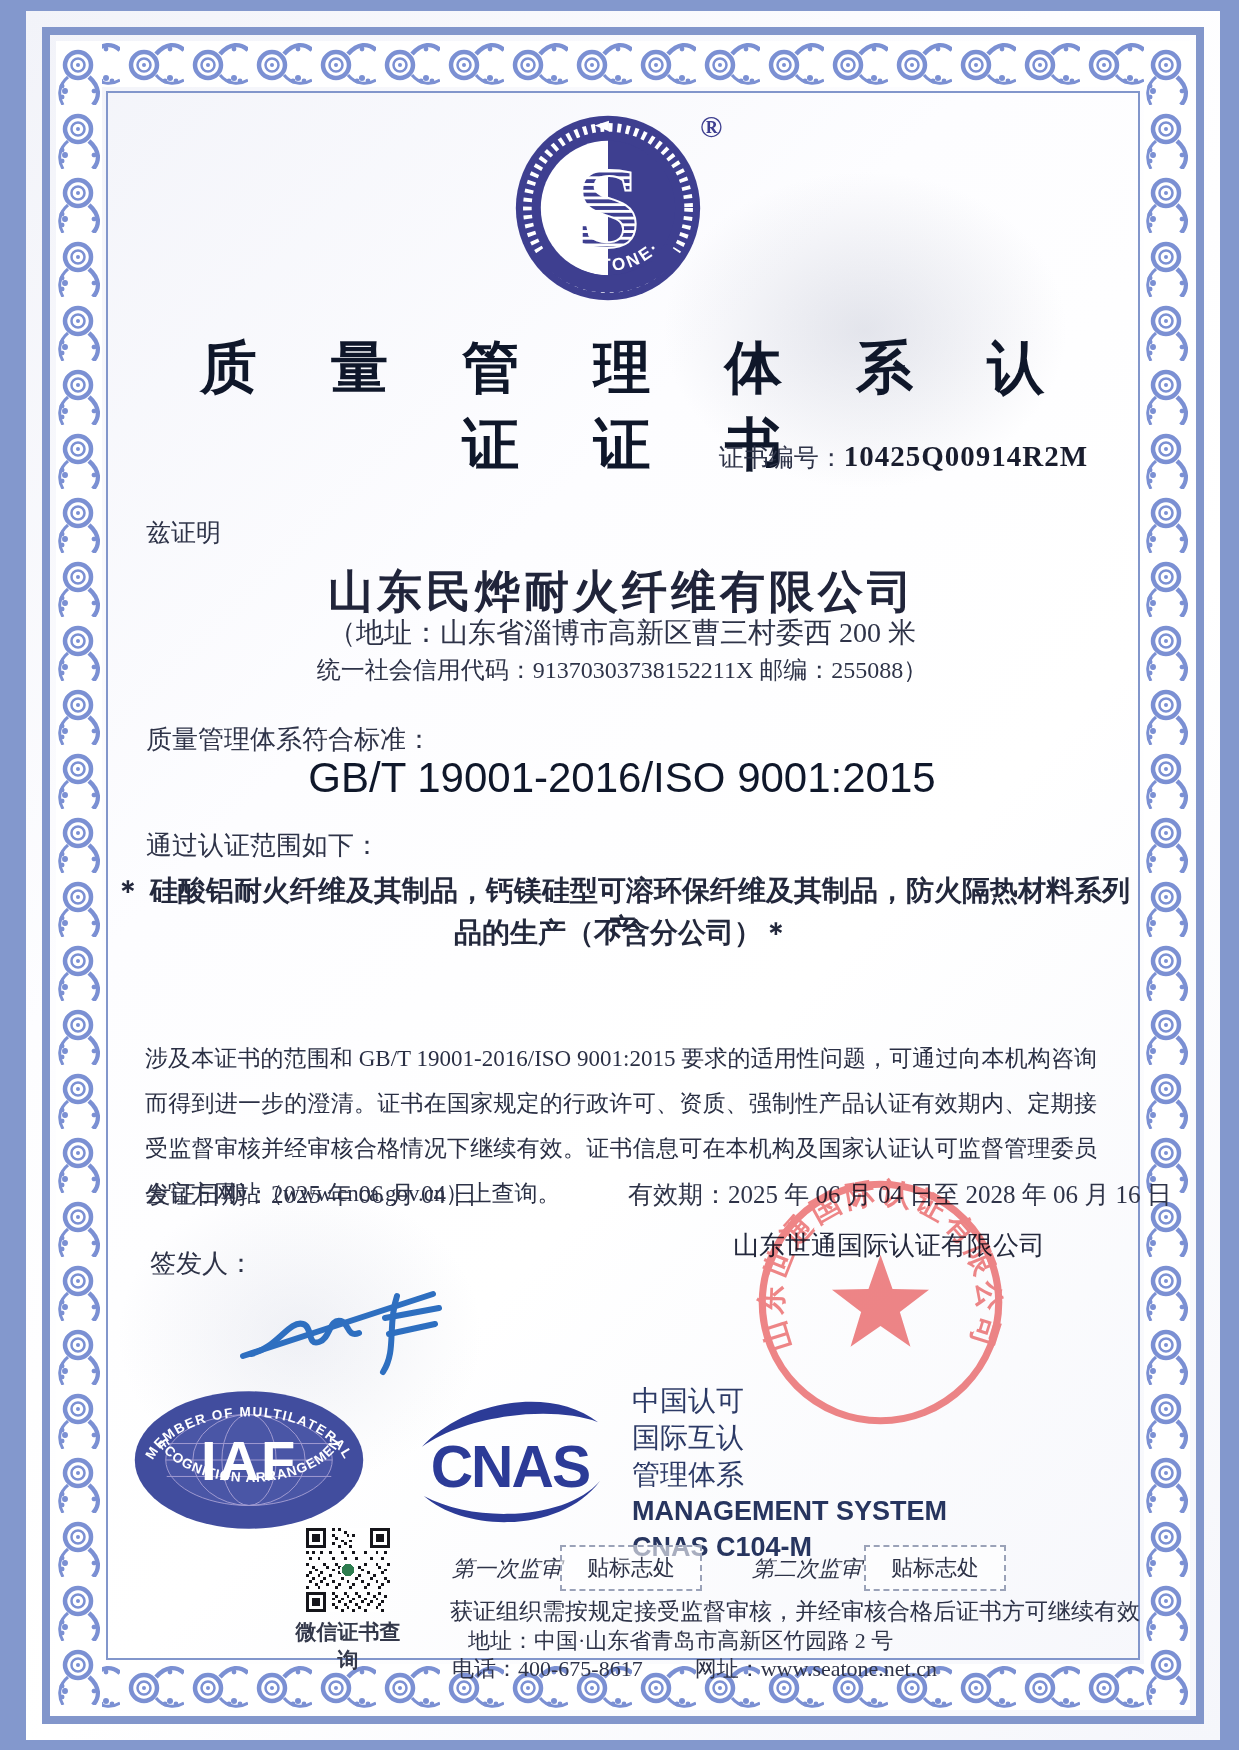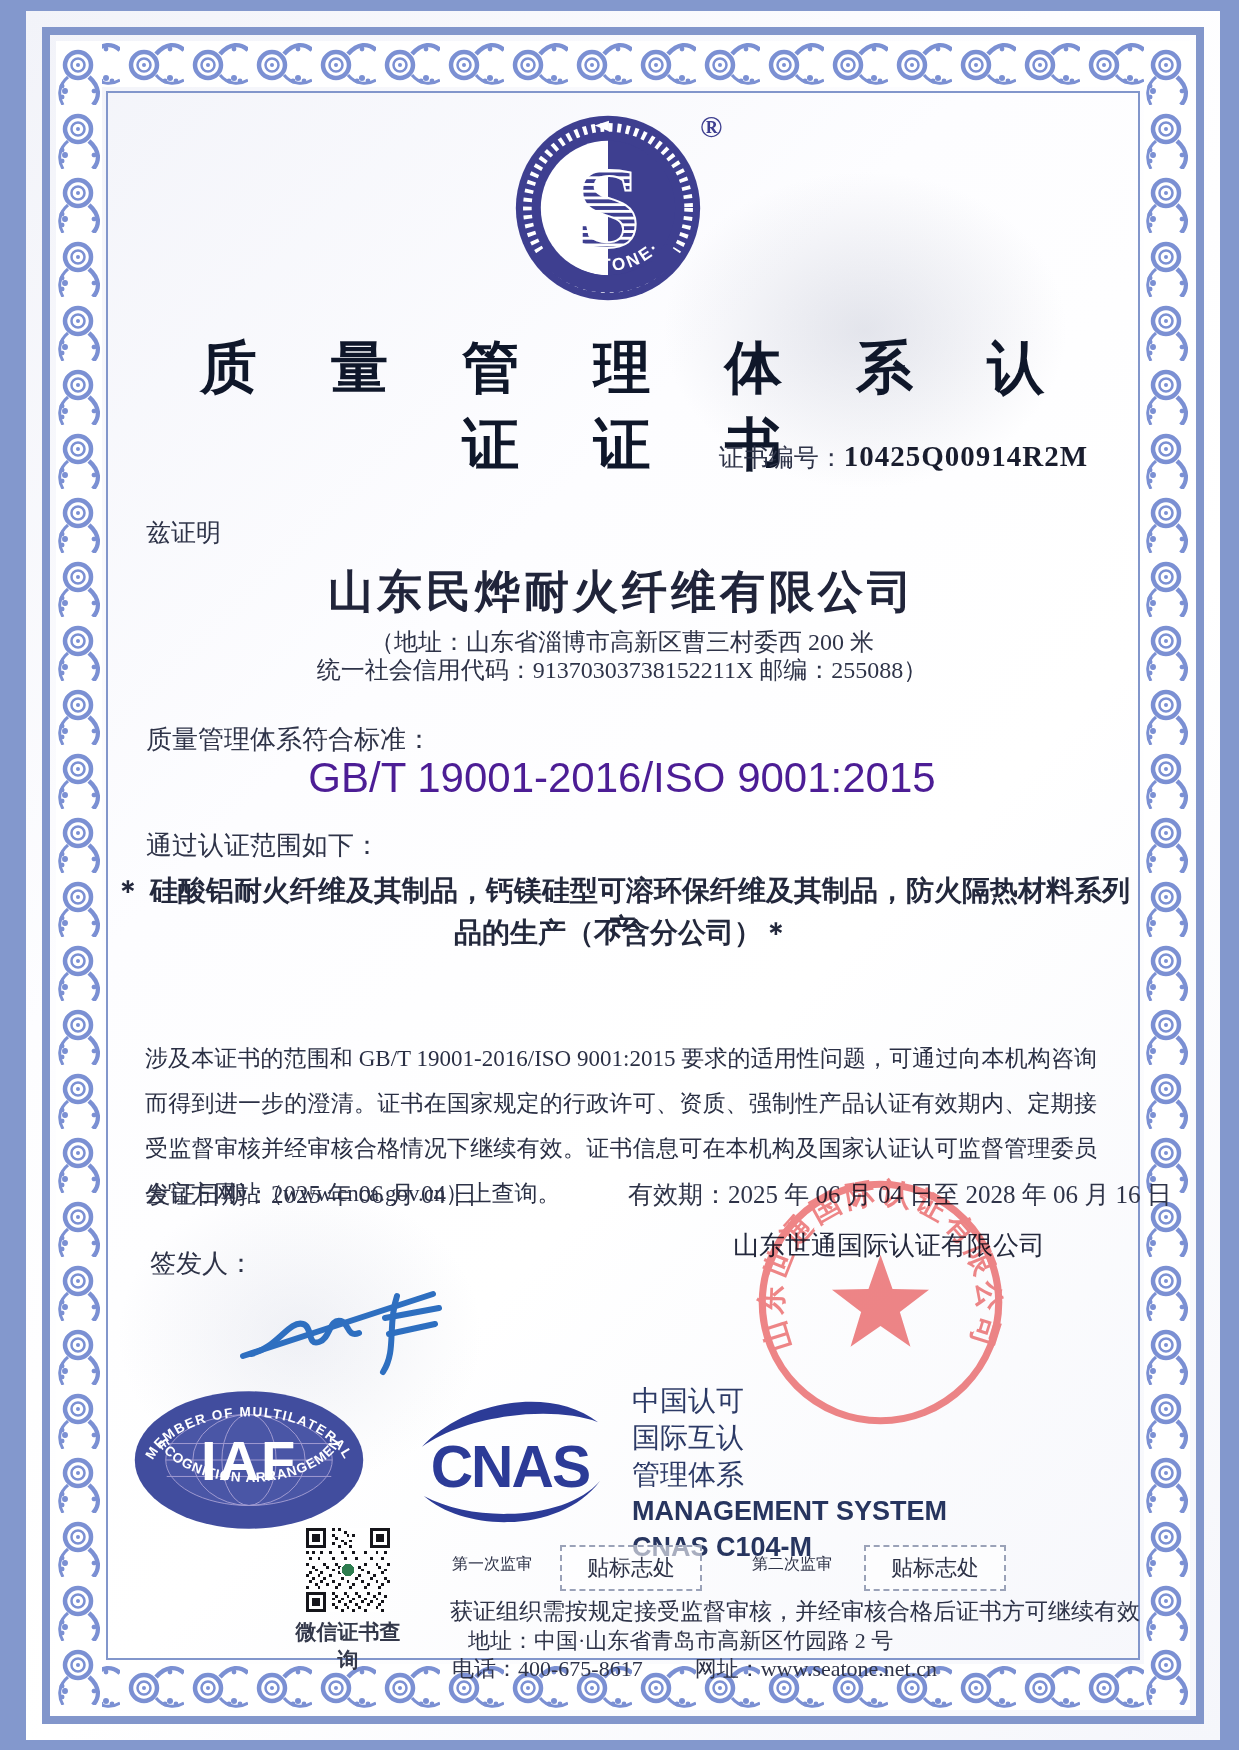--- a/index.html
+++ b/index.html
@@ -27,24 +27,24 @@
   .wm2{left:40px;top:1120px;width:520px;height:430px;
        background:radial-gradient(closest-side,rgba(198,203,220,.28),rgba(198,203,220,0) 70%);}
   .abs{position:absolute;}
   .center{left:110px;right:105px;text-align:center;}
   .title{top:330px;font-size:57px;font-weight:bold;color:#0f172a;
          letter-spacing:30px;padding-left:30px;}
   .certno{top:440px;right:151px;font-size:25px;color:#2e3348;}
   .certno b{font-size:29px;color:#191d2e;letter-spacing:1px;}
   .certify{left:146px;top:516px;font-size:25px;}
   .company{top:540px;font-size:45px;font-weight:600;letter-spacing:4px;color:#20243a;margin-top:22px;}
-  .addr1{top:614px;font-size:24px;margin-top:12px;}
+  .addr1{top:614px;font-size:28px;}
   .addr2{top:654px;font-size:24px;}
   .stdlabel{left:146px;top:714px;font-size:26px;margin-top:8px;}
-  .standard{top:754px;font-size:42px;color:#4c1d95;
+  .standard{top:754px;font-size:42px;color:#0f172a;
             font-family:"Liberation Sans","DejaVu Sans",sans-serif;}
   .scopelabel{left:146px;top:828px;font-size:26px;}
   .scope{font-size:28px;font-weight:bold;color:#23283c;
          font-family:"Liberation Sans","DejaVu Sans",sans-serif;}
   .scope1{top:872px;}
   .scope2{top:914px;}
   .legal{left:145px;width:952px;top:1036px;font-size:23px;line-height:45px;
          text-align:justify;color:#2a2f44;}
   .dateline{top:1178px;font-size:25px;}
   .issue{left:146px;}
@@ -54,21 +54,21 @@
   .sig{left:235px;top:1266px;}
   .stamp{left:748px;top:1168px;opacity:.84;mix-blend-mode:multiply;}
   .iaf{left:128px;top:1386px;}
   .cnas{left:406px;top:1390px;}
   .cnastext{left:632px;top:1382px;line-height:37px;font-size:28px;color:#2c3a66;
             font-family:"Liberation Sans","DejaVu Sans",sans-serif;}
   .cnastext .en{font-weight:bold;font-size:27px;line-height:36px;color:#27355f;}
   .qr{left:306px;top:1528px;}
   .qrcaption{left:288px;top:1618px;width:120px;text-align:center;font-size:21px;
              color:#33384a;font-weight:bold;}
-  .auditlabel{top:1554px;font-size:16px;}
+  .auditlabel{top:1554px;font-size:22px;font-style:italic;}
   .auditbox{top:1545px;width:138px;height:42px;border:2px dashed #9aa2b8;
             text-align:center;line-height:42px;font-size:22px;background:rgba(255,255,255,.6);}
   .note{left:450px;top:1596px;font-size:23px;}
   .footaddr{left:468px;top:1626px;font-size:22px;}
   .foottel{left:452px;top:1654px;font-size:22px;}
   .foottel .gap{display:inline-block;width:52px;}
   .logo-reg{left:700px;top:110px;font-size:30px;color:#3e3f90;font-weight:bold;}
 </style>
 </head>
 <body>

